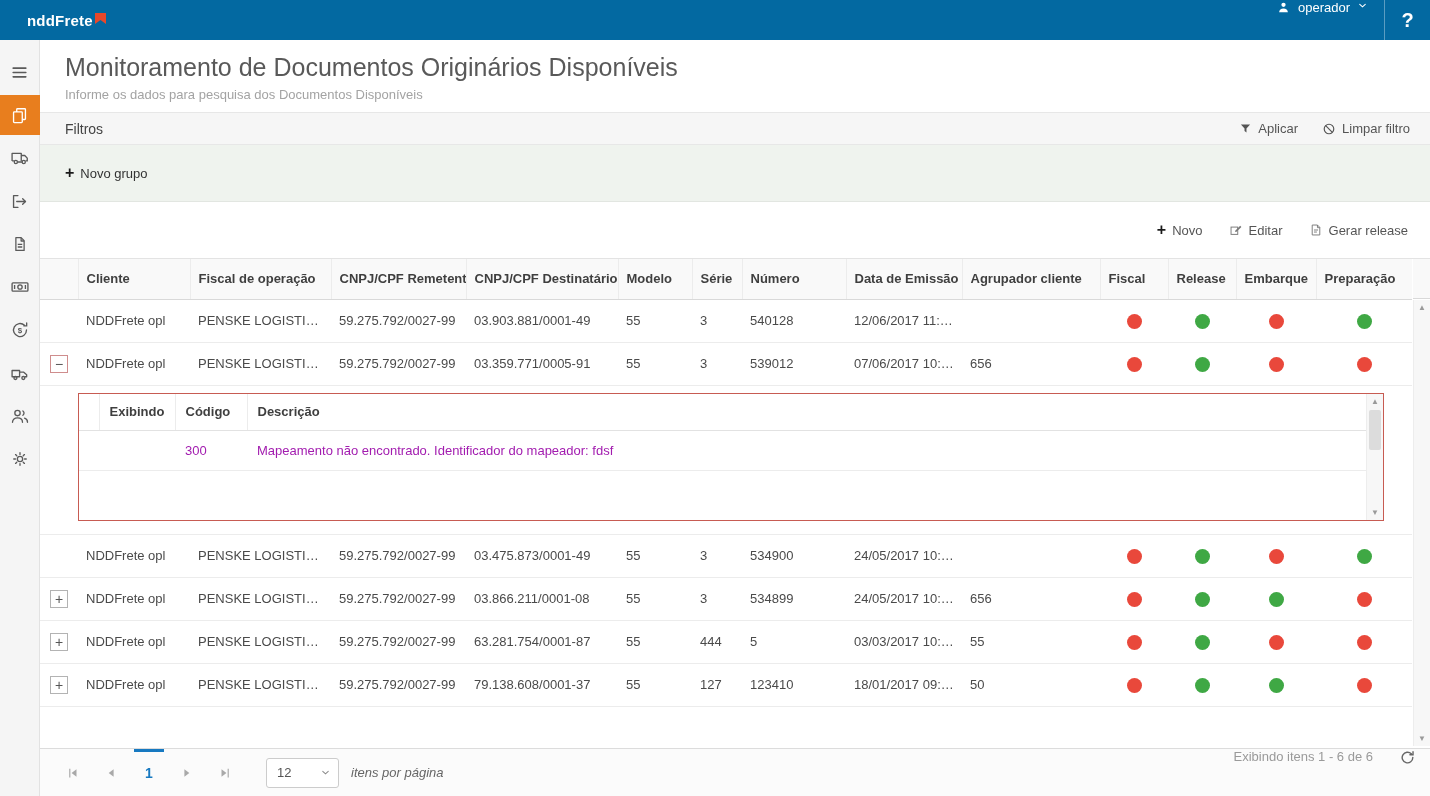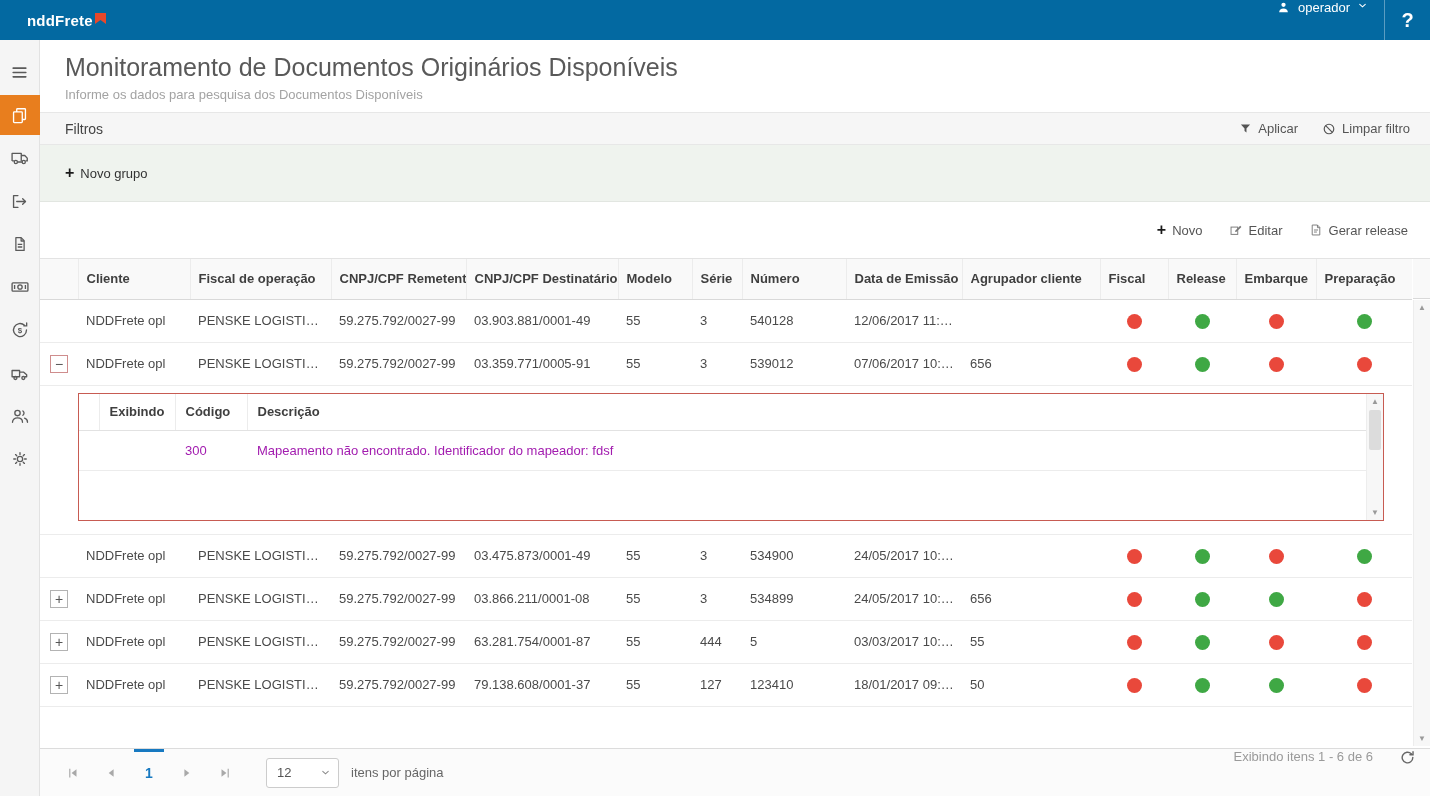--- a/index.html
+++ b/index.html
@@ -74,21 +74,21 @@
   .scroll-arrow.down { bottom:3px; }
   .d-thumb { position:absolute; top:16px; left:2px; width:12px; height:40px; background:#dcdcdc; border-radius:2px; cursor:pointer; }
 
   
   .pager { height:48px; flex:0 0 48px; border-top:1px solid #dcdcdc; background:#fbfbfb; display:flex; align-items:stretch; padding:0 14px; position:relative; }
   .pager-left { display:flex; align-items:stretch; }
   .pg-btn { width:38px; display:flex; align-items:center; justify-content:center; color:#a9a9a9; cursor:pointer; }
   .page-current { width:38px; position:relative; display:flex; align-items:center; justify-content:center; color:#1779c1; font-weight:bold; font-size:14px; cursor:pointer; }
   .page-current::before { content:""; position:absolute; top:0; left:4px; right:4px; height:3px; background:#1779c1; }
   .page-size { align-self:center; display:flex; align-items:center; justify-content:space-between; width:73px; height:30px; border:1px solid #ccc; border-radius:3px; background:#fff; padding:0 7px 0 10px; margin:0 12px 0 22px; color:#555; cursor:pointer; }
-  .pager-label { align-self:center; color:#666; }
+  .pager-label { align-self:center; color:#666;font-style:italic; }
   .pager-right { margin-left:auto; display:flex; align-items:flex-start; gap:26px; }
   .pager-summary { color:#9a9a9a; }
   .refresh-btn { color:#666; display:flex; align-items:center; cursor:pointer; }
 
   svg { display:block; }
 </style>
 </head>
 <body>
 
 <div class="app">

